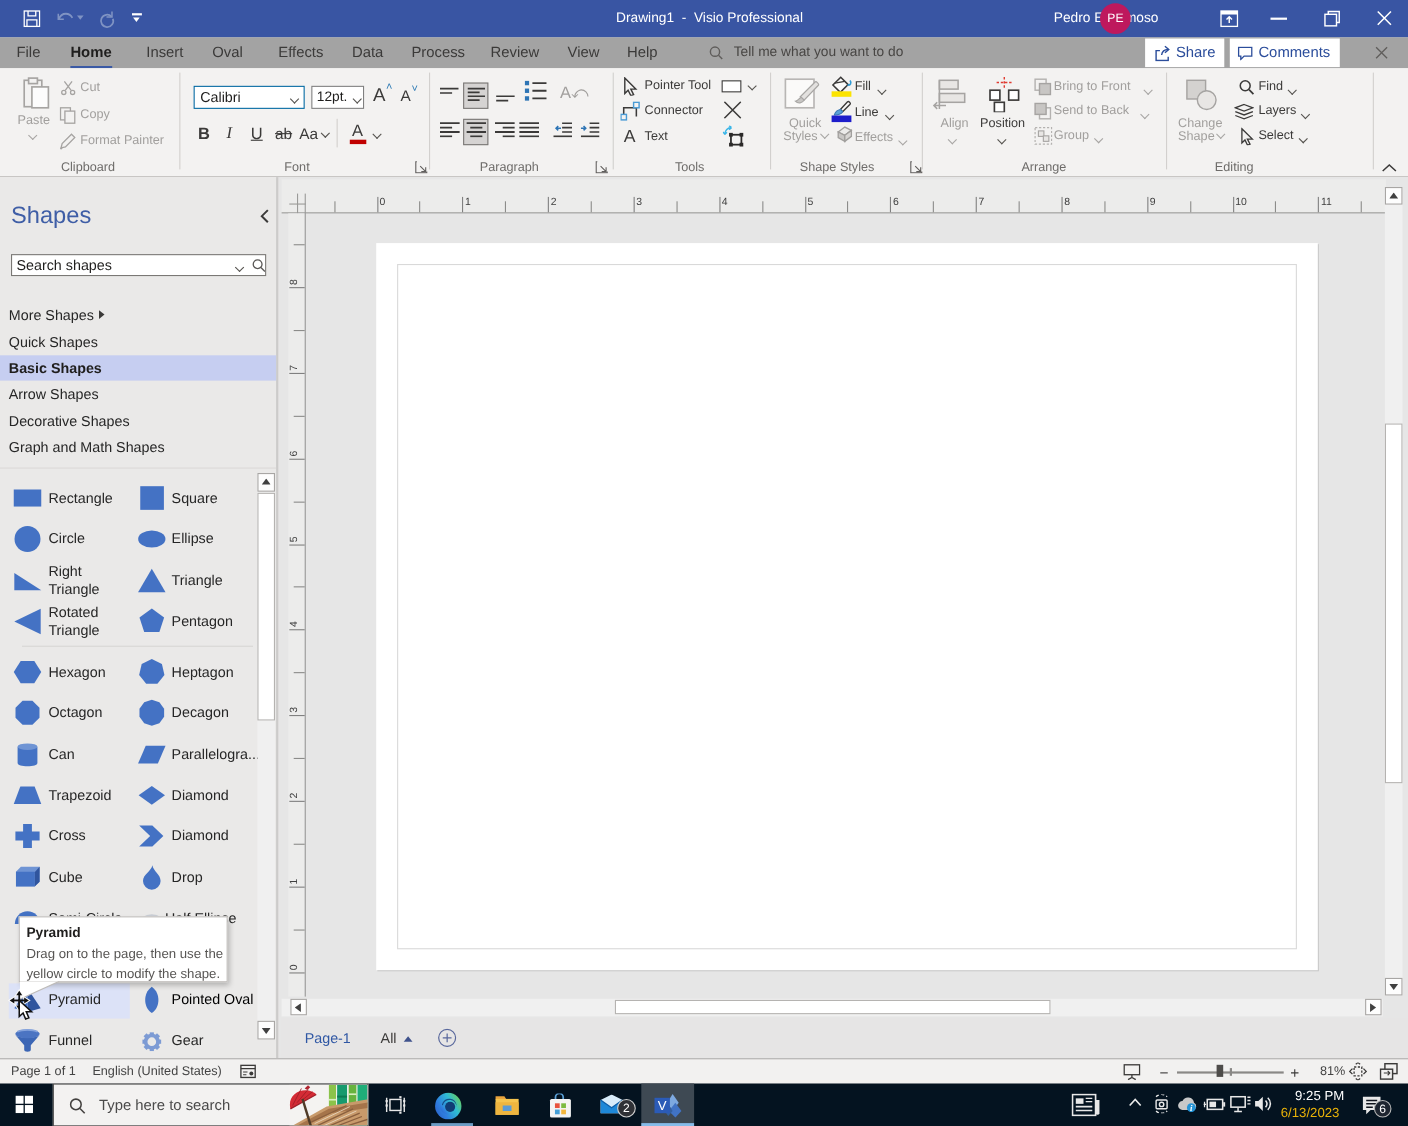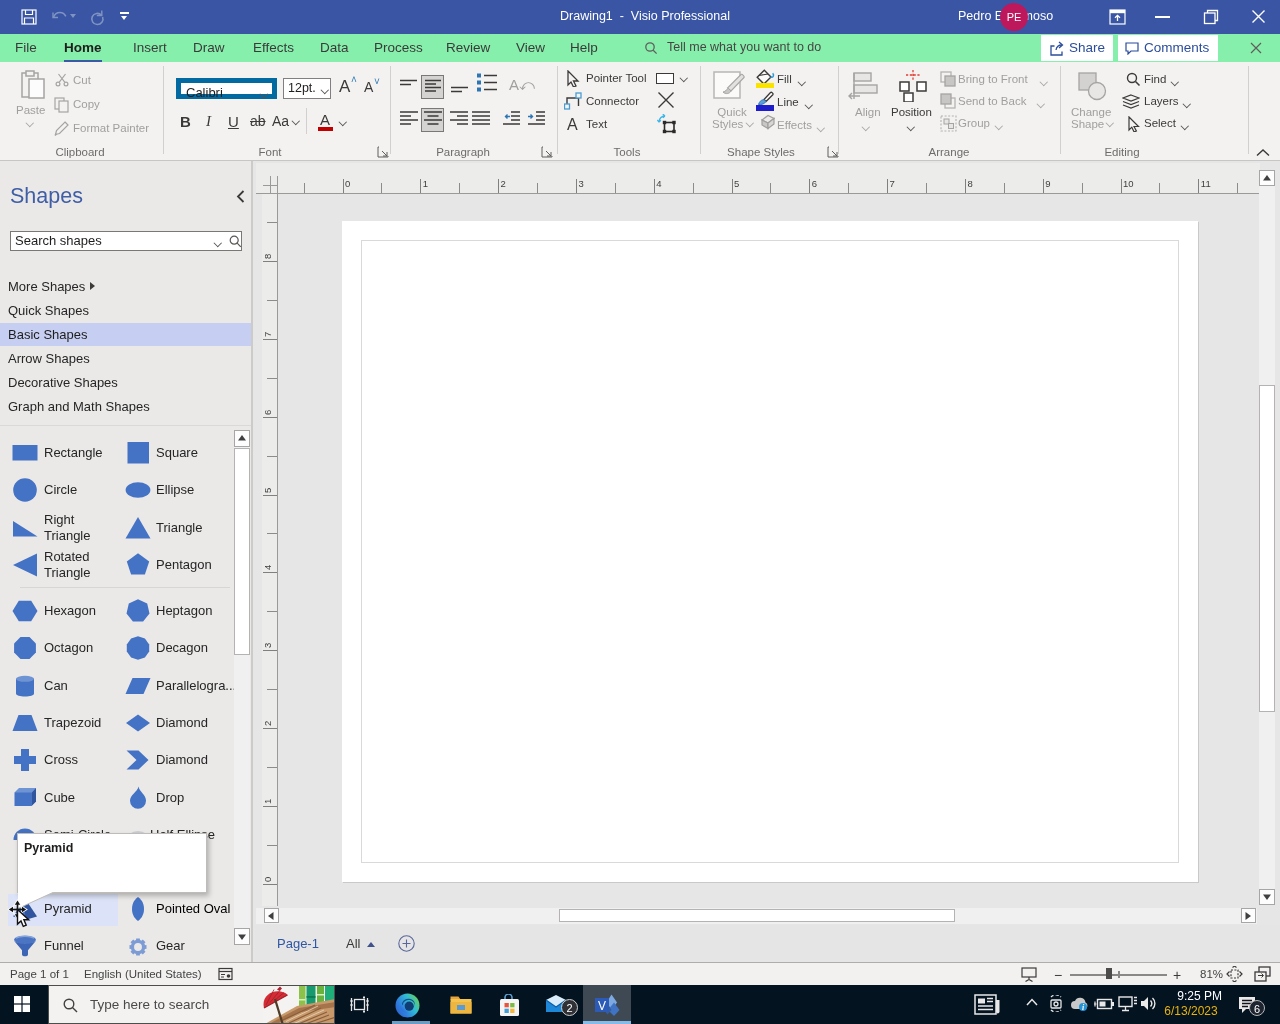--- a/index.html
+++ b/index.html
@@ -3,21 +3,21 @@
 <meta charset="utf-8">
 <style>
 * { margin:0; padding:0; box-sizing:border-box; }
 body { font-family:"Liberation Sans", sans-serif; }
 #s { position:relative; width:1280px; height:1024px; overflow:hidden; background:#e6e6e6; }
 .abs { position:absolute; }
 
 #titlebar { position:absolute; left:0; top:0; width:1280px; height:34px; background:#3955a3; color:#fff; }
 #titlebar .t { position:absolute; top:9px; font-size:12.5px; color:#fff; }
 
-#tabrow { position:absolute; left:0; top:34px; width:1280px; height:28px; background:#86efac; font-size:13.5px; color:#3b3a39; }
+#tabrow { position:absolute; left:0; top:34px; width:1280px; height:28px; background:#a3a3a3; font-size:13.5px; color:#3b3a39; }
 .tab { position:absolute; top:0; height:28px; line-height:27px; }
 
 #ribbon { position:absolute; left:0; top:62px; width:1280px; height:99px; background:#f3f2f1; border-bottom:1px solid #c8c6c4; font-size:12px; color:#3b3a39;}
 .gsep { position:absolute; top:4px; height:88px; width:1px; background:#d2d0ce; }
 .glabel { position:absolute; top:84px; font-size:11.5px; color:#6e6c6a; text-align:center; }
 .dim { color:#a19f9d; }
 .launch { position:absolute; top:84px; width:12px; height:12px; }
 .sbt { position:absolute; font-size:11.5px; white-space:nowrap; }
 .car { display:inline-block; width:5.5px; height:5.5px; border-right:1.4px solid #55534f; border-bottom:1.4px solid #55534f; transform:rotate(45deg); vertical-align:3px;}
 .car.d { border-color:#a8a6a4; }
@@ -76,21 +76,21 @@
       </svg>
 
   <svg class="ico" style="left:1251px;top:9px" width="15" height="15" viewBox="0 0 15 15">
         <path d="M1.5 1.5l12 12M13.5 1.5l-12 12" stroke="#fff" stroke-width="1.4"></path>
       </svg>
 </div>
 <div id="tabrow">
   <div class="tab" style="left:15px">File</div>
   <div class="tab" style="left:64px;color:#1f1e1d;font-weight:bold;border-bottom:2.5px solid #3b5aa5">Home</div>
   <div class="tab" style="left:133px">Insert</div>
-  <div class="tab" style="left:193px">Draw</div>
+  <div class="tab" style="left:193px">Oval</div>
   <div class="tab" style="left:253px">Effects</div>
   <div class="tab" style="left:320px">Data</div>
   <div class="tab" style="left:374px">Process</div>
   <div class="tab" style="left:446px">Review</div>
   <div class="tab" style="left:516px">View</div>
   <div class="tab" style="left:570px">Help</div>
   <svg class="ico" style="left:644px;top:7px" width="14" height="14" viewBox="0 0 14 14">
         <circle cx="6" cy="6" r="4.2" fill="none" stroke="#605e5c" stroke-width="1.3"></circle>
         <path d="M9.2 9.2l3.4 3.4" stroke="#605e5c" stroke-width="1.3"></path>
       </svg>
@@ -155,21 +155,21 @@
           <rect x="5" y="4" width="9" height="11"></rect>
         </g>
       </svg>
   <div class="sbt dim" style="left:73px;top:36px">Copy</div>
   <svg class="ico" style="left:53px;top:59px" width="16" height="16" viewBox="0 0 16 16">
         <path d="M12 1l3 3-8.5 8.5-4 1 1-4z" fill="#f3f2f1" stroke="#a6a4a2" stroke-width="1.2"></path>
         <path d="M2 14.5l1.5-1.5" stroke="#a6a4a2" stroke-width="1.5"></path>
       </svg>
   <div class="sbt dim" style="left:73px;top:60px">Format Painter</div>
 
-  <div class="abs" style="left:176px;top:16px;width:101px;height:21px;background:#fff;border:5px solid #0369a1;font-size:13px;color:#1f1e1d;line-height:19px;padding-left:5px">Calibri<span class="car" style="position:absolute;right:6px;top:8px"></span></div>
+  <div class="abs" style="left:176px;top:16px;width:101px;height:21px;background:#fff;border:1px solid #0369a1;font-size:13px;color:#1f1e1d;line-height:19px;padding-left:5px">Calibri<span class="car" style="position:absolute;right:6px;top:8px"></span></div>
   <div class="abs" style="left:283px;top:16px;width:48px;height:21px;background:#fff;border:1px solid #808080;font-size:12.5px;color:#1f1e1d;line-height:19px;padding-left:4px">12pt.<span class="car" style="position:absolute;right:3px;top:8px"></span></div>
   <div class="abs" style="left:339px;top:15px;font-size:17px;color:#3b3a39">A<span style="position:absolute;left:12px;top:-3px;font-size:10px;color:#2e7bb5">˄</span></div>
   <div class="abs" style="left:364px;top:17px;font-size:14px;color:#3b3a39">A<span style="position:absolute;left:10px;top:-3px;font-size:10px;color:#2e7bb5">˅</span></div>
   <div class="abs" style="left:180px;top:51px;font-size:15px;font-weight:bold;color:#3b3a39">B</div>
   <div class="abs" style="left:206px;top:51px;font-size:15px;font-style:italic;font-family:'Liberation Serif',serif;color:#3b3a39">I</div>
   <div class="abs" style="left:228px;top:51px;font-size:15px;text-decoration:underline;color:#3b3a39">U</div>
   <div class="abs" style="left:250px;top:51px;font-size:14px;text-decoration:line-through;color:#3b3a39">ab</div>
   <div class="abs" style="left:272px;top:51px;font-size:14px;color:#3b3a39">Aa<span class="car" style="margin-left:4px"></span></div>
   <div class="gsep" style="left:306px;top:46px;height:26px"></div>
   <div class="abs" style="left:320px;top:49px;font-size:15px;color:#3b3a39">A</div>
@@ -392,21 +392,21 @@
     <span class="car" style="position:absolute;left:204px;top:8px"></span>
     <svg style="position:absolute;left:218px;top:3px" width="13" height="13" viewBox="0 0 13 13">
         <circle cx="5.2" cy="5.2" r="4" fill="none" stroke="#5a5856" stroke-width="1.2"></circle>
         <path d="M8.2 8.2l3.6 3.6" stroke="#5a5856" stroke-width="1.2"></path>
       </svg>
   </div>
   <div class="abs" style="left:8px;top:118px;font-size:13px;color:#262626">More Shapes</div>
   <div class="abs" style="left:90px;top:121px;width:0;height:0;border-top:4.5px solid transparent;border-bottom:4.5px solid transparent;border-left:5.5px solid #3b3a39"></div>
   <div class="abs" style="left:8px;top:142px;font-size:13px;color:#262626">Quick Shapes</div>
   <div class="abs" style="left:0;top:162px;width:251px;height:23px;background:#c6cef1"></div>
-  <div class="abs" style="left:8px;top:166px;font-size:13px;font-weight:normal;color:#1f1e1d">Basic Shapes</div>
+  <div class="abs" style="left:8px;top:166px;font-size:13px;font-weight:bold;color:#1f1e1d">Basic Shapes</div>
   <div class="abs" style="left:8px;top:190px;font-size:13px;color:#262626">Arrow Shapes</div>
   <div class="abs" style="left:8px;top:214px;font-size:13px;color:#262626">Decorative Shapes</div>
   <div class="abs" style="left:8px;top:238px;font-size:13px;color:#262626">Graph and Math Shapes</div>
   <div class="abs" style="left:0px;top:264px;width:251px;height:1px;background:#dbd9d7"></div>
   <div id="stencil">
   <div class="abs" style="left:20px;top:426px;width:210px;height:1px;background:#d8d6d4"></div>
   <div class="abs" style="left:8px;top:733px;width:110px;height:32px;background:#dce2f7"></div>
   <svg class="ico" style="left:13px;top:280px;overflow:visible" width="24" height="24" viewBox="0 0 24 24">
         <rect x="-0.5" y="4" width="25" height="15.5" fill="#4472c4"></rect>
       </svg>
@@ -535,20 +535,21 @@
       <path d="M0 5.5L4 0l4 5.5z" fill="#404040"></path>
     </svg>
   <div class="abs" style="left:234px;top:287px;width:16px;height:207px;background:#fff;border:1px solid #b5b3b1"></div>
   <div class="abs" style="left:234px;top:767px;width:16px;height:17px;background:#fdfdfd;border:1px solid #a8a6a4"></div>
   <svg class="ico" style="left:238px;top:773px" width="8" height="6" viewBox="0 0 8 6">
       <path d="M0 0.5L4 6l4-5.5z" fill="#404040"></path>
     </svg>
 
   <div class="abs" style="left:17px;top:672px;width:190px;height:60px;background:#fff;border:1px solid #bebbb8;box-shadow:2px 3px 5px rgba(0,0,0,0.25);z-index:5"></div>
   <div class="abs" style="left:24px;top:680px;font-size:12.5px;font-weight:bold;color:#1f1e1d;z-index:6">Pyramid</div>
+  <div class="abs" style="left:24px;top:698px;font-size:12px;color:#575553;line-height:17.5px;z-index:6">Drag on to the page, then use the<br>yellow circle to modify the shape.</div>
   <svg class="ico" style="left:18px;top:731px;z-index:6" width="36" height="17" viewBox="0 0 36 17">
       <path d="M0 0h36L0 16.5z" fill="#fff"></path>
       <path d="M36 0L0 16.5" stroke="#bebbb8" stroke-width="1"></path>
     </svg>
 
   <svg class="ico" style="left:4px;top:731px;z-index:8" width="34" height="44" viewBox="0 0 34 44">
   <g stroke="#fafafa" stroke-width="1.8" fill="#111">
         <path d="M13.5 8.6l-2.7 4.2h5.4z"></path>
         <path d="M13.5 26.4l-2.7-4.2h5.4z"></path>
         <path d="M4.8 17.5l4.2-2.7v5.4z"></path>

